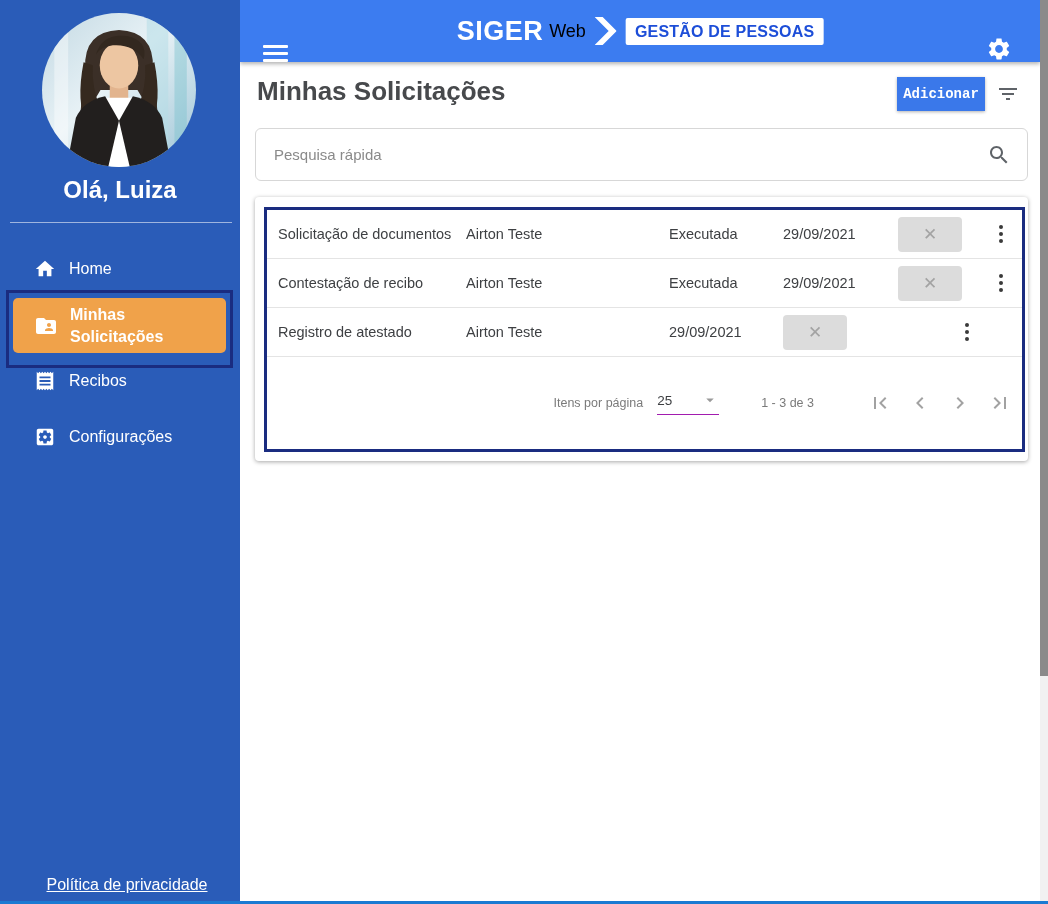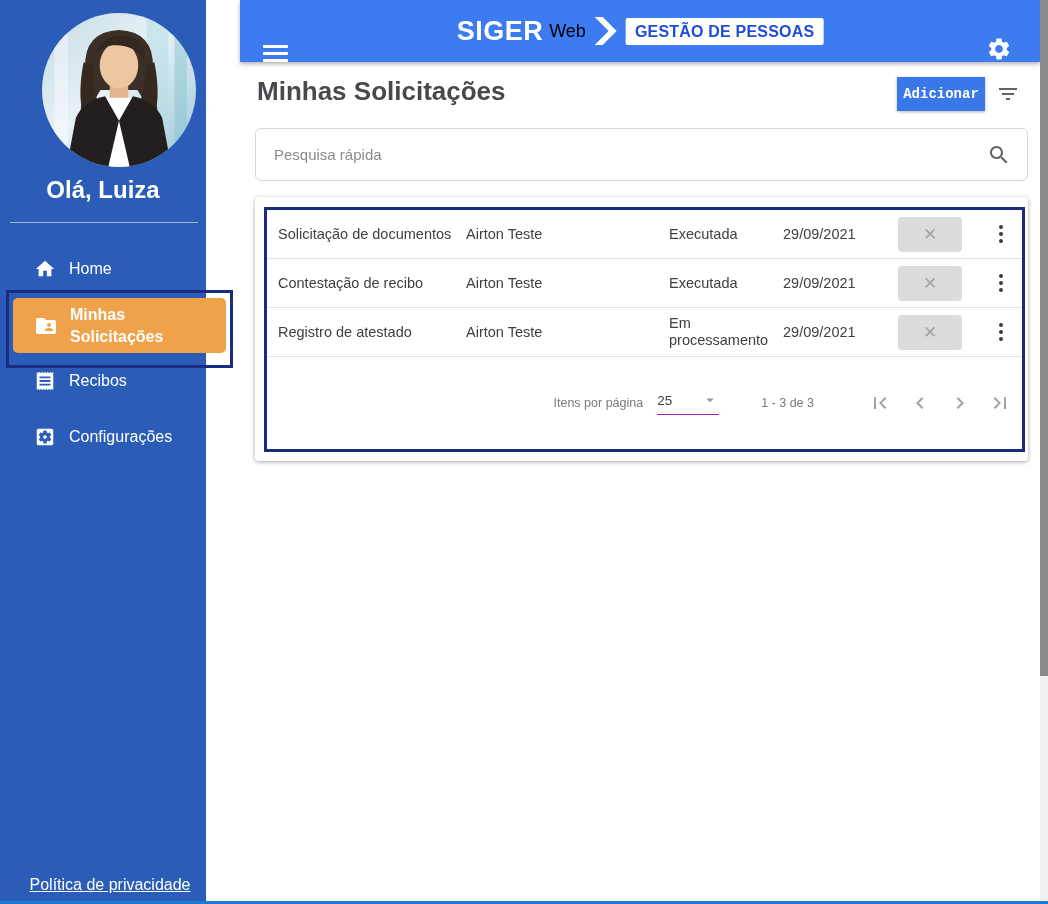--- a/index.html
+++ b/index.html
@@ -3,21 +3,21 @@
 <meta charset="utf-8">
 <style>
   * { margin:0; padding:0; box-sizing:border-box; }
   html,body { width:1048px; height:904px; }
   body {
     position:relative; overflow:hidden; background:#ffffff;
     font-family:"Liberation Sans", sans-serif;
   }
 
   
-  .sidebar { position:absolute; left:0; top:0; width:206px; height:904px; background:#2a5cb8; color:#fff; z-index:2; }
+  .sidebar { position:absolute; left:0; top:0; width:240px; height:904px; background:#2a5cb8; color:#fff; z-index:2; }
   .avatar { position:absolute; left:42px; top:13px; width:154px; height:154px; border-radius:50%; overflow:hidden; }
   .avatar svg { width:100%; height:100%; display:block; }
   .greeting { position:absolute; top:176px; left:0; width:100%; text-align:center; font-size:24px; font-weight:bold; }
   .side-divider { position:absolute; top:222px; left:10px; right:8px; height:1px; background:rgba(255,255,255,.55); }
 
   .menu-item { position:absolute; left:0; width:240px; height:28px; display:flex; align-items:center; padding-left:34px; gap:13px; cursor:pointer; font-size:16px; font-weight:500; }
   .menu-item svg { width:22px; height:22px; flex:0 0 22px; }
   .mi-home { top:255px; }
   .mi-recibos { top:367px; }
   .mi-config { top:423px; }
@@ -205,21 +205,20 @@
       <button class="kebab">
           <i></i>
           <i></i>
           <i></i>
         </button>
     </div>
 
     <div class="trow tbody-row">
       <span>Registro de atestado</span>
       <span>Airton Teste</span>
-      <span class="cell-situacao">Em processamento</span>
       <span>29/09/2021</span>
       <button class="cancel-btn">✕</button>
       <button class="kebab">
           <i></i>
           <i></i>
           <i></i>
         </button>
     </div>
 
     <div class="tfoot">

